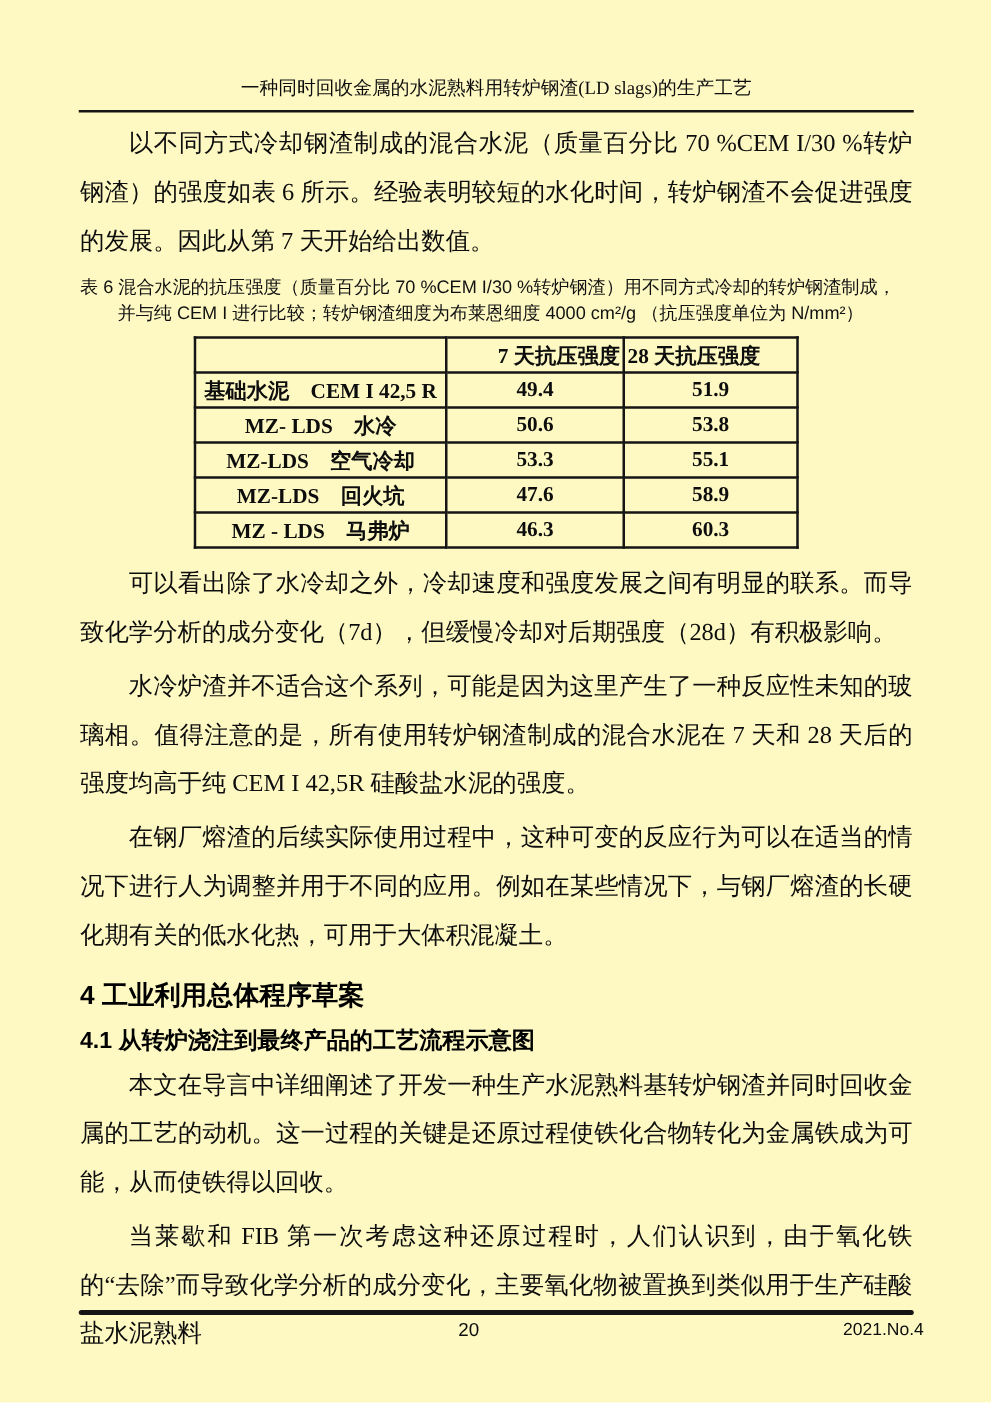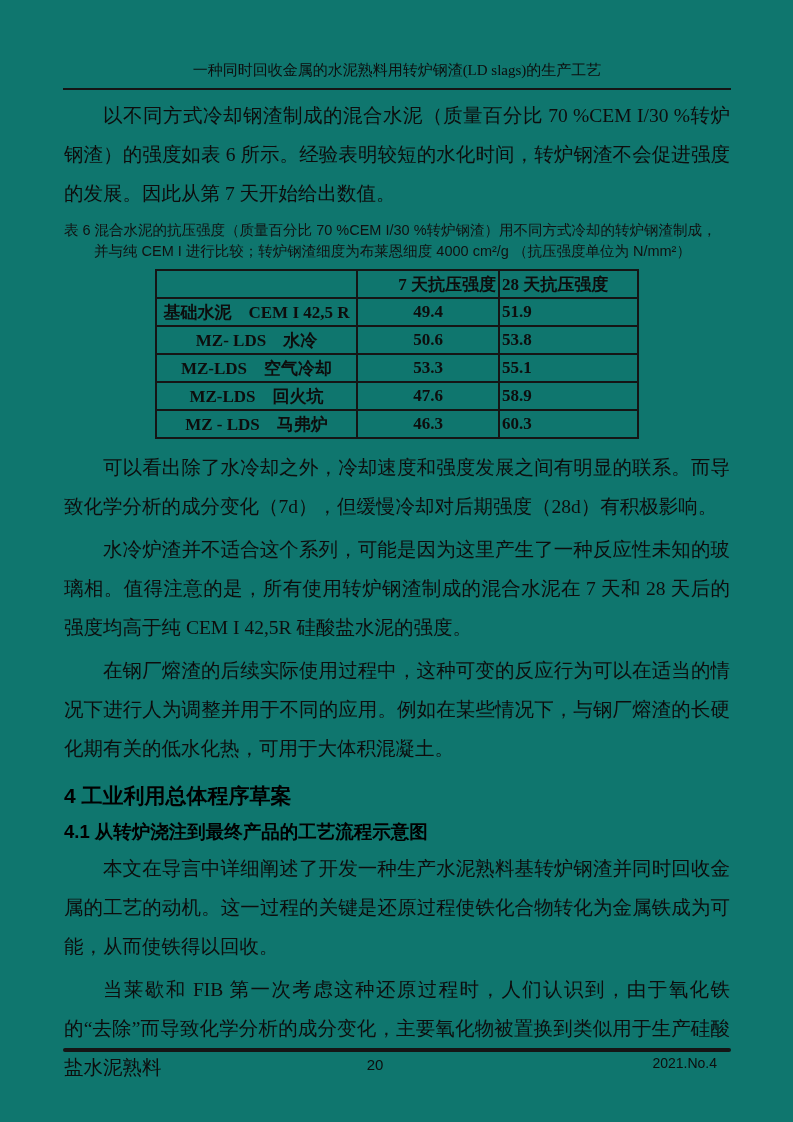--- a/index.html
+++ b/index.html
@@ -8,21 +8,21 @@
     background: #ffffff;
   }
   body {
     width: 793px; height: 1122px;
     font-family: "Liberation Serif", "DejaVu Serif", serif;
     color: #0d0d0d;
   }
   .page {
     position: relative;
     width: 793px; height: 1122px;
-    background: #0f766e;
+    background: #fef9c3;
     overflow: hidden;
     text-decoration: underline;
   }
 
   
   .running-head {
     position: absolute; top: 61px; left: 64px; width: 666px;
     text-align: center;
     font-size: 15px;
     font-family: "Liberation Serif", "DejaVu Serif", serif;
@@ -63,21 +63,21 @@
   table.strength td, table.strength th {
     border: 2px solid #151515;
     height: 28px;
     font-size: 17px;
     font-weight: bold;
     padding: 0 2px;
     vertical-align: middle;
   }
   .col-label { width: 201px; text-align: center; }
   .col-7     { width: 142px; text-align: center; }
-  .col-28    { width: 139px; }
+  .col-28    { width: 139px; text-align: center; }
   th.col-28  { text-align: left; padding-left: 3px; font-weight: bold; }
   th.col-7   { font-weight: bold; text-align: right; }
 
   
   h2.sec {
     font-family: "Liberation Sans", "DejaVu Sans", sans-serif;
     font-size: 21px;
     font-weight: bold;
     margin: 14px 0 2px 0;
     color: #000;
@@ -96,21 +96,21 @@
     height: 3.5px; background: #151515;
     border-radius: 2px;
   }
   .page-num {
     position: absolute; top: 1056px; left: 0; width: 750px;
     text-align: center;
     font-size: 15px;
     font-family: "Liberation Sans", "DejaVu Sans", sans-serif;
   }
   .issue {
-    position: absolute; top: 1055px; right: 76px;
+    position: absolute; top: 1055px; right: 54px;
     font-size: 14px;
     font-family: "Liberation Sans", "DejaVu Sans", sans-serif;
   }
 </style>
 </head>
 <body>
 
 <div class="page">
 
   <div class="running-head">一种同时回收金属的水泥熟料用转炉钢渣(LD slags)的生产工艺</div>

